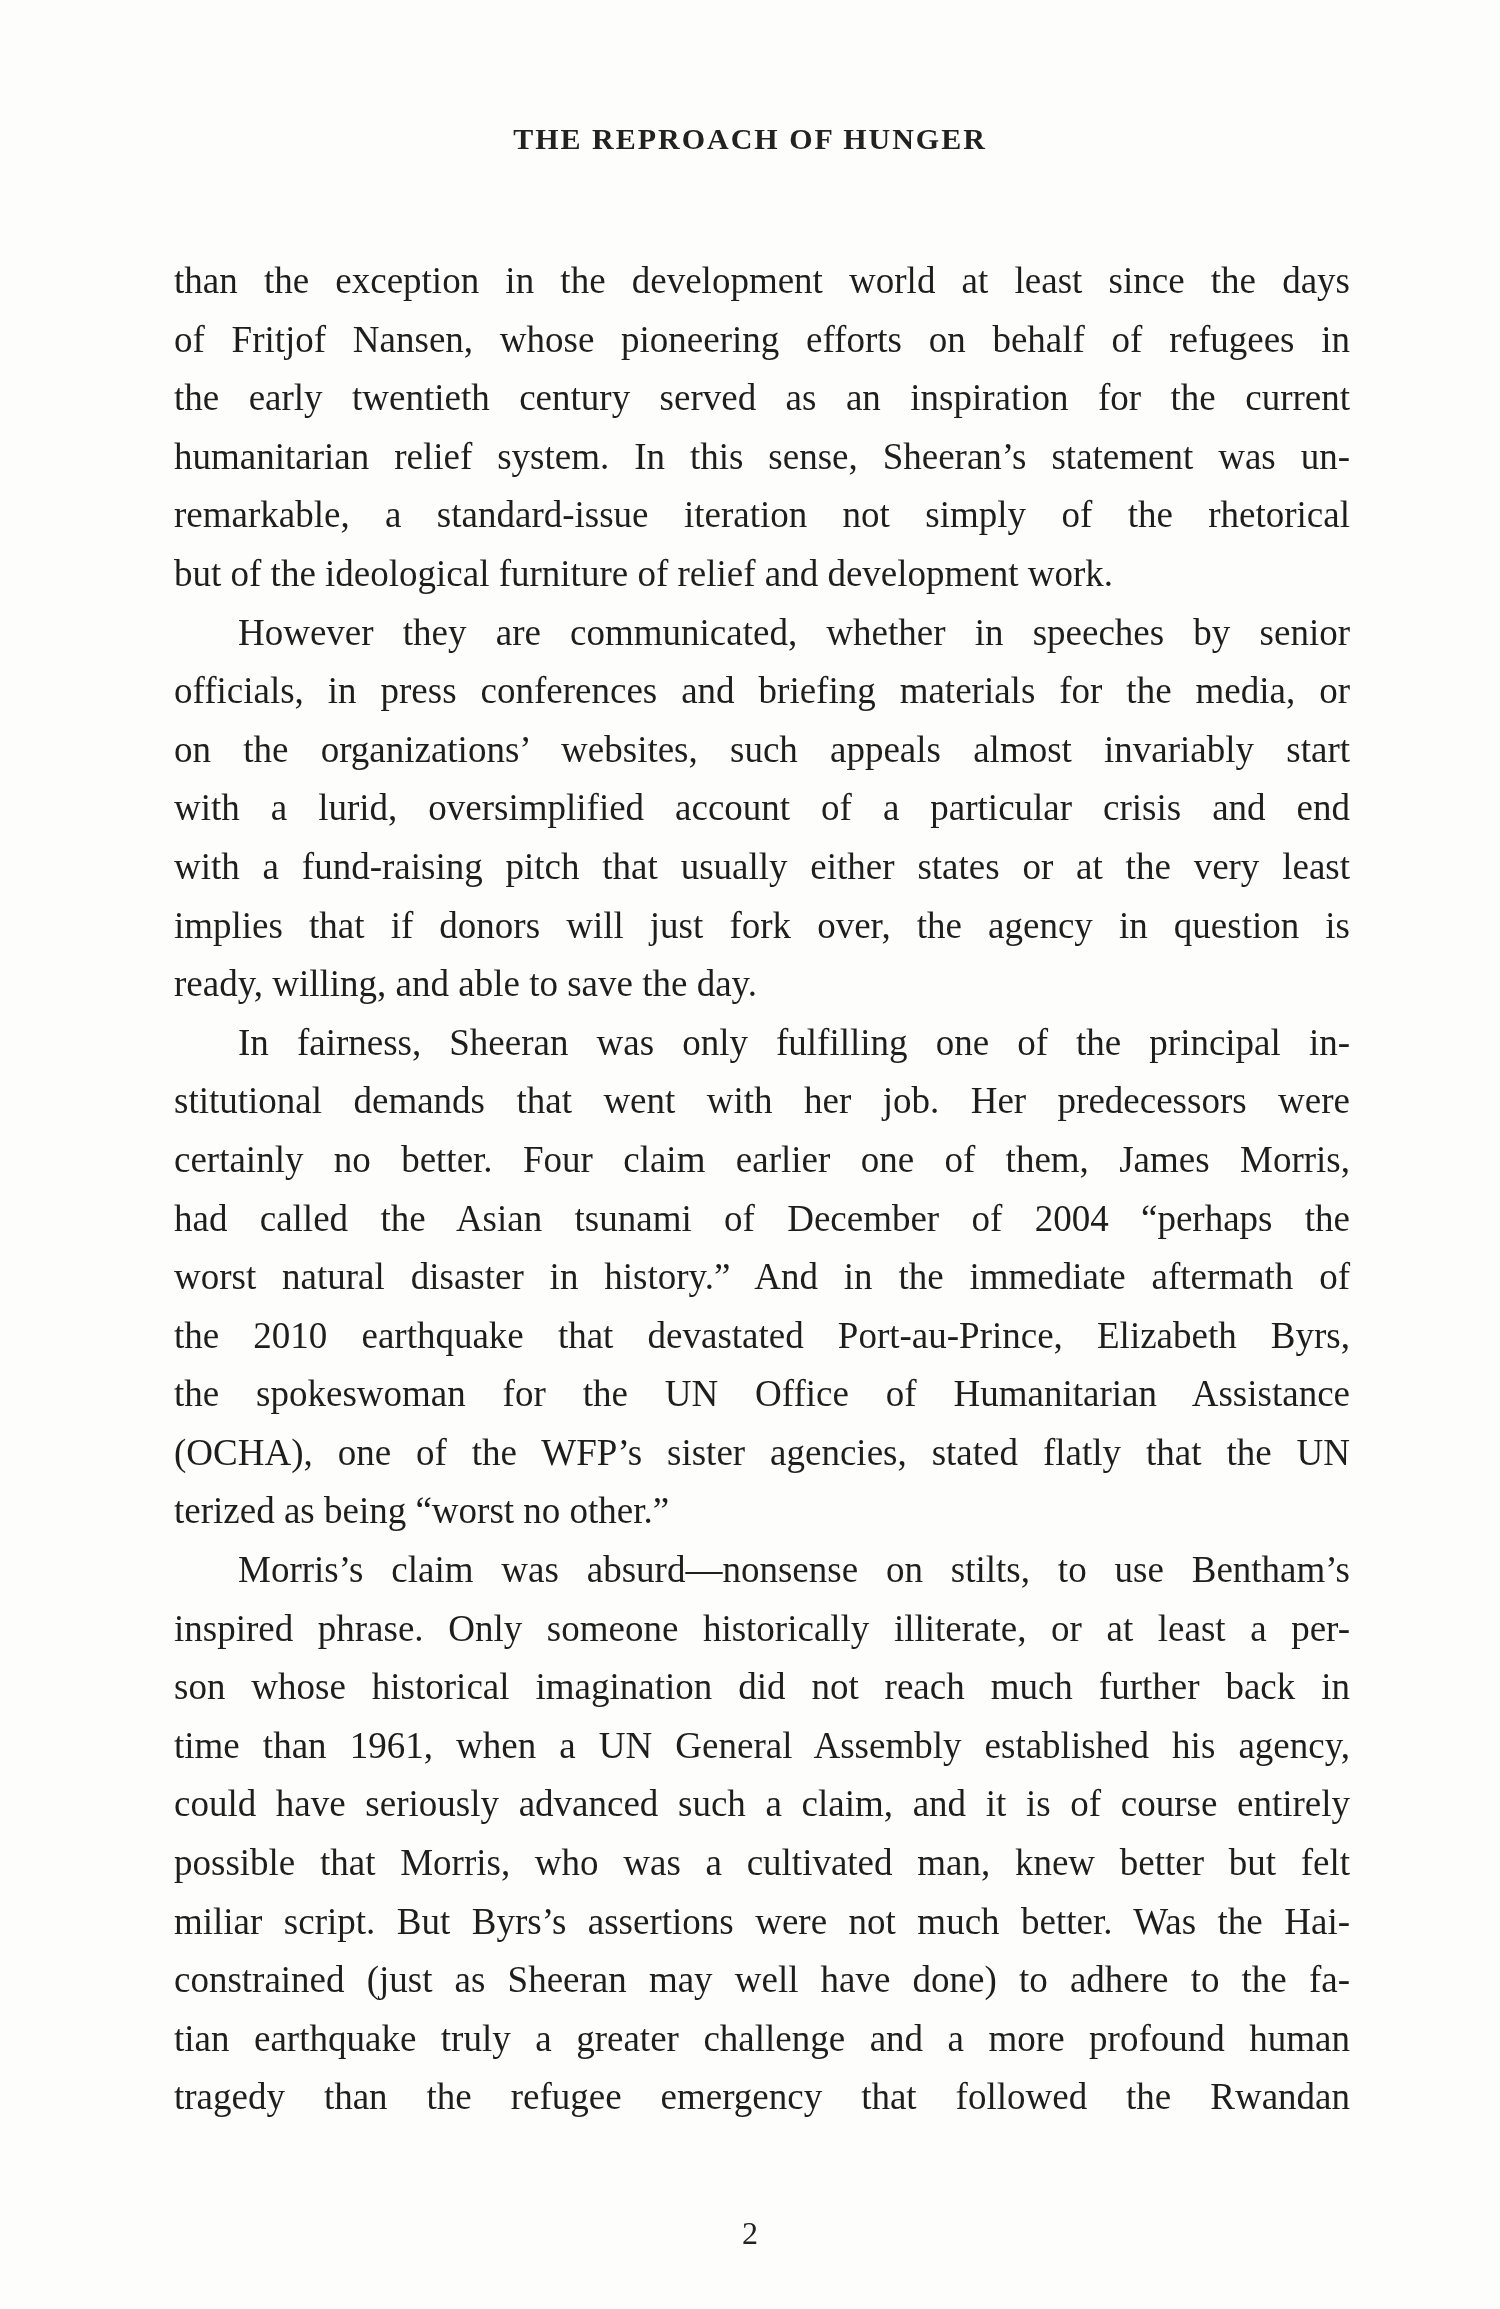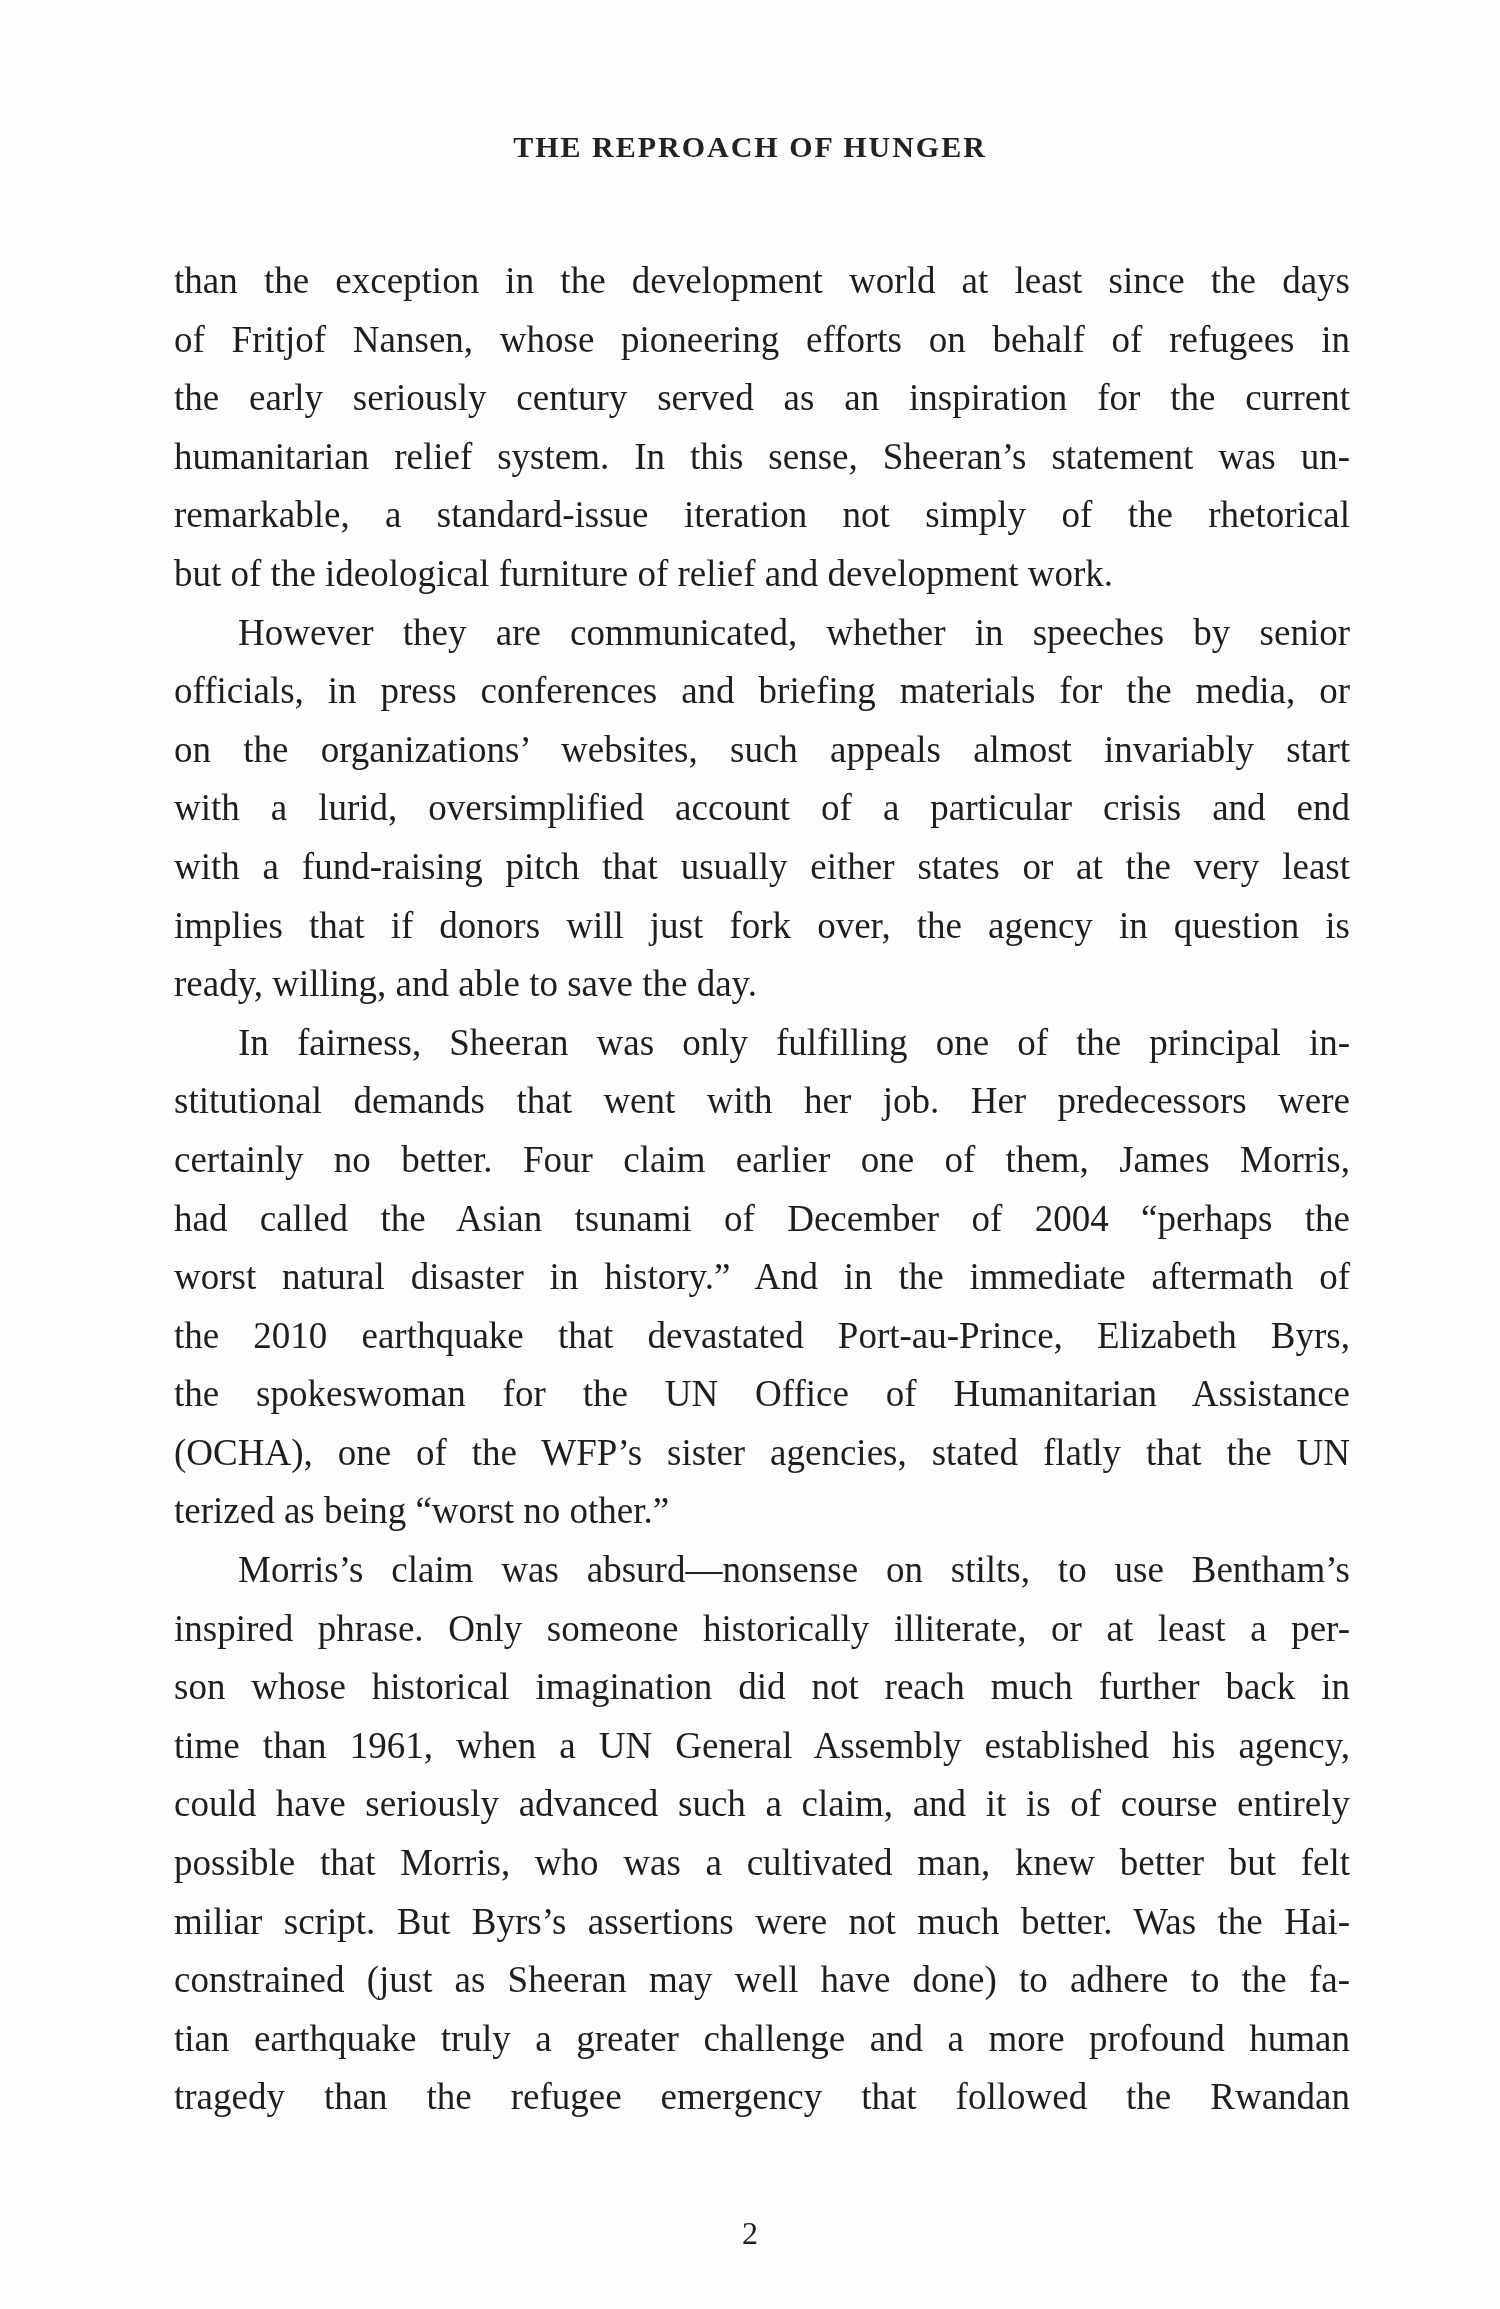--- a/index.html
+++ b/index.html
@@ -10,21 +10,21 @@
     body {
       width: 1500px;
       height: 2309px;
       position: relative;
       overflow: hidden;
       font-family: "Liberation Serif", "DejaVu Serif", serif;
       color: #1e1e1e;
     }
     .running-head {
       position: absolute;
-      top: 130px;
+      top: 122px;
       left: 0;
       width: 1500px;
       text-align: center;
       font-size: 30px;
       font-weight: bold;
       letter-spacing: 2px;
       color: #222;
     }
     .body-text {
       position: absolute;
@@ -58,21 +58,21 @@
     }
   </style>
 </head>
 <body>
 
 <div class="running-head">THE REPROACH OF HUNGER</div>
 
 <div class="body-text" id="body-text">
     <div class="line">than the exception in the development world at least since the days</div>
     <div class="line">of Fritjof Nansen, whose pioneering efforts on behalf of refugees in</div>
-    <div class="line">the early seriously century served as an inspiration for the current</div>
+    <div class="line">the early twentieth century served as an inspiration for the current</div>
     <div class="line">humanitarian relief system. In this sense, Sheeran’s statement was un-</div>
     <div class="line">remarkable, a standard-issue iteration not simply of the rhetorical</div>
     <div class="line last">but of the ideological furniture of relief and development work.</div>
     <div class="line indent">However they are communicated, whether in speeches by senior</div>
     <div class="line">officials, in press conferences and briefing materials for the media, or</div>
     <div class="line">on the organizations’ websites, such appeals almost invariably start</div>
     <div class="line">with a lurid, oversimplified account of a particular crisis and end</div>
     <div class="line">with a fund-raising pitch that usually either states or at the very least</div>
     <div class="line">implies that if donors will just fork over, the agency in question is</div>
     <div class="line last">ready, willing, and able to save the day.</div>

